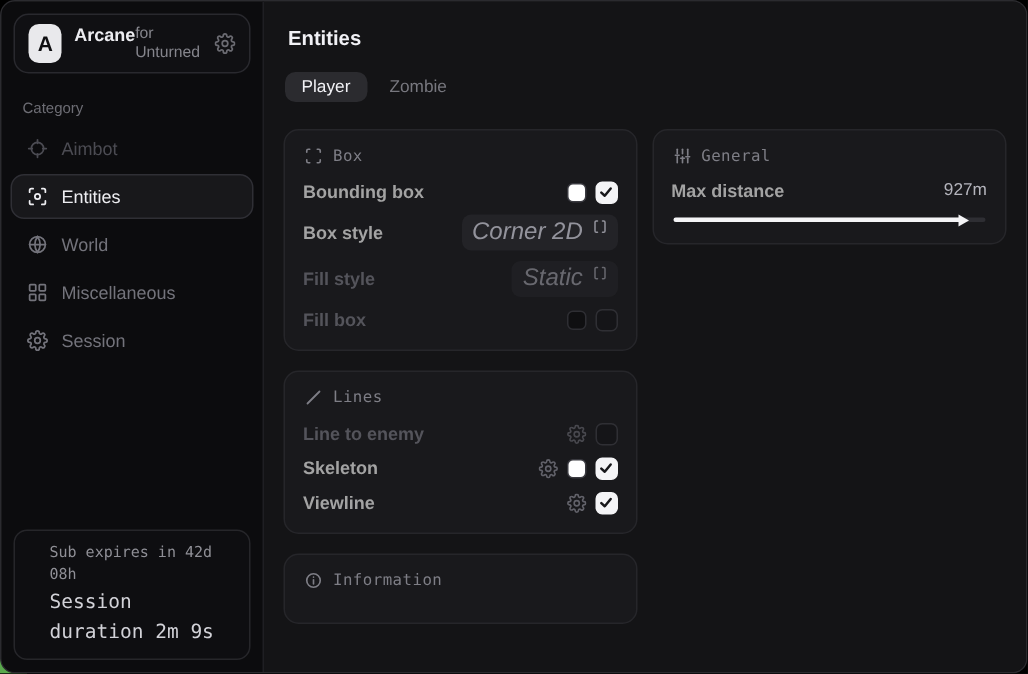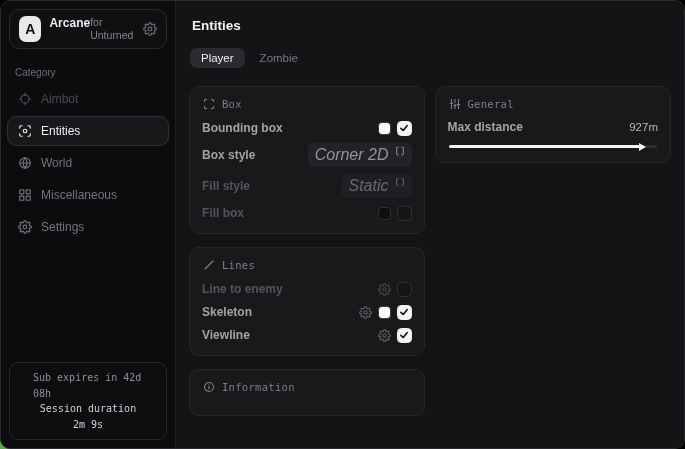--- a/index.html
+++ b/index.html
@@ -26,21 +26,21 @@
   .nav{padding:0 6px;display:flex;flex-direction:column;gap:2px;}
   .nav-item{display:flex;align-items:center;gap:9px;padding:7px 10px;border-radius:9px;
     font-size:12px;color:#73737b;border:1px solid transparent;cursor:pointer;}
   .nav-item .nav-ico{color:inherit;}
   .nav-item.dim{color:#4b4b52;}
   .nav-item.selected{background:#18181b;border-color:#2f2f35;color:#ededf1;}
   .sidebar-spacer{flex:1;}
   .sub-card{margin:8px;padding:7px 23px;border:1px solid #26262a;border-radius:9px;
     font-family:"DejaVu Sans Mono",monospace;line-height:1.55;background:#0e0e11;}
   .sub-line1{font-size:10px;color:#8f8f96;}
-  .sub-line2{font-size:10px;color:#d2d2d8;text-align:center;}
+  .sub-line2{font-size:13px;color:#d2d2d8;}
 
   
   .main{flex:1;padding:12px 13px;box-sizing:border-box;background:#141416;overflow:hidden;}
   .page-title{font-size:13.5px;font-weight:bold;color:#f1f1f5;margin:5px 0 15px 3px;}
   .tabs{display:flex;gap:4px;margin:0 0 18px 1px;}
   .tab{padding:4px 11px;border-radius:7px;font-size:11.5px;color:#77777e;cursor:pointer;}
   .tab.selected{background:#2b2b2f;color:#f1f1f5;}
   .columns{display:flex;gap:10px;align-items:flex-start;}
   .col-left{width:238px;display:flex;flex-direction:column;gap:13px;}
   .col-right{width:239px;display:flex;flex-direction:column;gap:13px;}
@@ -146,21 +146,21 @@
           </span>
           <span>Miscellaneous</span>
         </div>
         <div class="nav-item">
           <span class="nav-ico">
             <svg width="14" height="14" viewBox="0 0 24 24" fill="none" stroke="currentColor" stroke-width="2" stroke-linecap="round" stroke-linejoin="round">
                 <circle cx="12" cy="12" r="3.2"></circle>
                 <path d="M19.4 15a1.7 1.7 0 0 0 .34 1.87l.06.06a2 2 0 1 1-2.83 2.83l-.06-.06a1.7 1.7 0 0 0-1.87-.34 1.7 1.7 0 0 0-1 1.55V21a2 2 0 1 1-4 0v-.09a1.7 1.7 0 0 0-1-1.55 1.7 1.7 0 0 0-1.87.34l-.06.06a2 2 0 1 1-2.83-2.83l.06-.06a1.7 1.7 0 0 0 .34-1.87 1.7 1.7 0 0 0-1.55-1H3a2 2 0 1 1 0-4h.09a1.7 1.7 0 0 0 1.55-1 1.7 1.7 0 0 0-.34-1.87l-.06-.06a2 2 0 1 1 2.83-2.83l.06.06a1.7 1.7 0 0 0 1.87.34 1.7 1.7 0 0 0 1-1.55V3a2 2 0 1 1 4 0v.09a1.7 1.7 0 0 0 1 1.55 1.7 1.7 0 0 0 1.87-.34l.06-.06a2 2 0 1 1 2.83 2.83l-.06.06a1.7 1.7 0 0 0-.34 1.87 1.7 1.7 0 0 0 1.55 1H21a2 2 0 1 1 0 4h-.09a1.7 1.7 0 0 0-1.55 1z"></path>
               </svg>
           </span>
-          <span>Settings</span>
+          <span>Session</span>
         </div>
       </nav>
 
       <div class="sidebar-spacer"></div>
 
       <div class="sub-card">
         <div class="sub-line1">Sub expires in 42d 08h</div>
         <div class="sub-line2">Session duration 2m 9s</div>
       </div>
     </aside>

